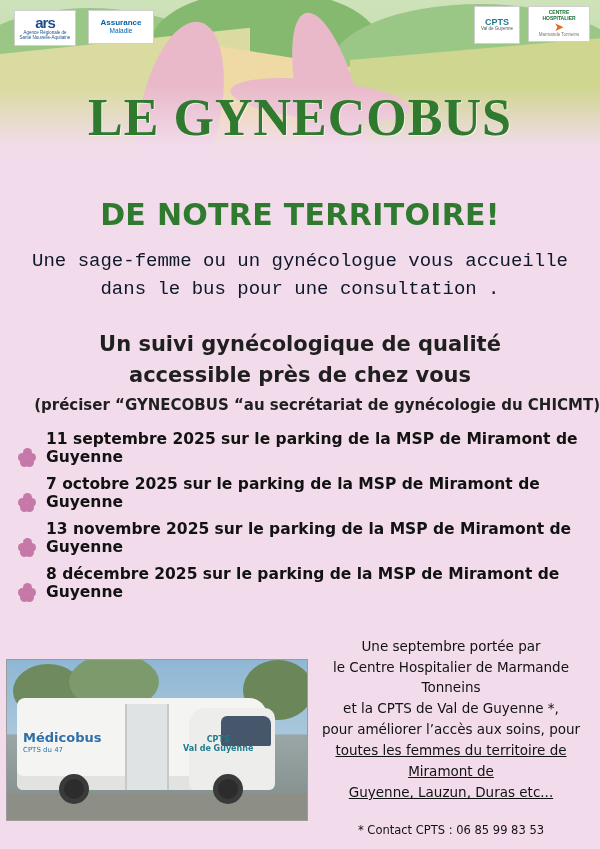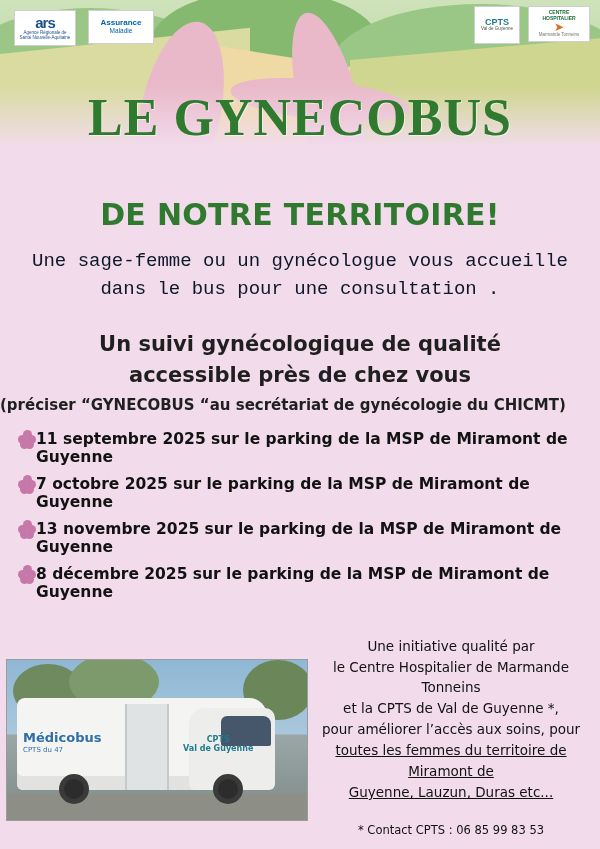--- a/index.html
+++ b/index.html
@@ -152,35 +152,36 @@
     font-family: "DejaVu Sans", sans-serif;
     font-weight: bold;
     font-size: 28px;
     color: #8a3f6e;
     letter-spacing: 0.2px;
   }
   .phone-line .label { color: #7d3a63; }
 
   .precise {
     margin-top: 6px;
-    text-align: left;
+    text-align: right;
     font-family: "DejaVu Sans", sans-serif;
     font-size: 15px;
     color: #1f1f1f;
     font-weight: bold;
   }
 
   
   .dates {
     margin-top: 16px;
     padding-left: 18px;
   }
   .date-row {
     display: flex;
-    align-items: flex-start;
+    align-items: flex-end;
+    gap: 10px;
     margin-bottom: 9px;
   }
   .flower {
     flex: 0 0 auto;
     width: 18px; height: 18px;
     position: relative;
   }
   .flower span {
     position: absolute;
     width: 9px; height: 9px;
@@ -428,21 +429,21 @@
       <div class="wheel w2"></div>
       <div class="label-bus">Médicobus</div>
       <div class="label-sub">CPTS du 47</div>
       <div class="cpts-badge">
         <div>CPTS</div>
         <div>Val de Guyenne</div>
       </div>
     </div>
 
     <div class="initiative">
-      <div>Une initiative qualité par</div>
+      <div>Une septembre portée par</div>
       <div>le Centre Hospitalier de Marmande Tonneins</div>
       <div>et la CPTS de Val de Guyenne *,</div>
       <div>pour améliorer l’accès aux soins, pour</div>
       <div class="u">toutes les femmes du territoire de Miramont de</div>
       <div class="u">Guyenne, Lauzun, Duras etc...</div>
     </div>
 
     <div class="contact">*  Contact CPTS : 06 85 99 83 53</div>
   </div>
 

